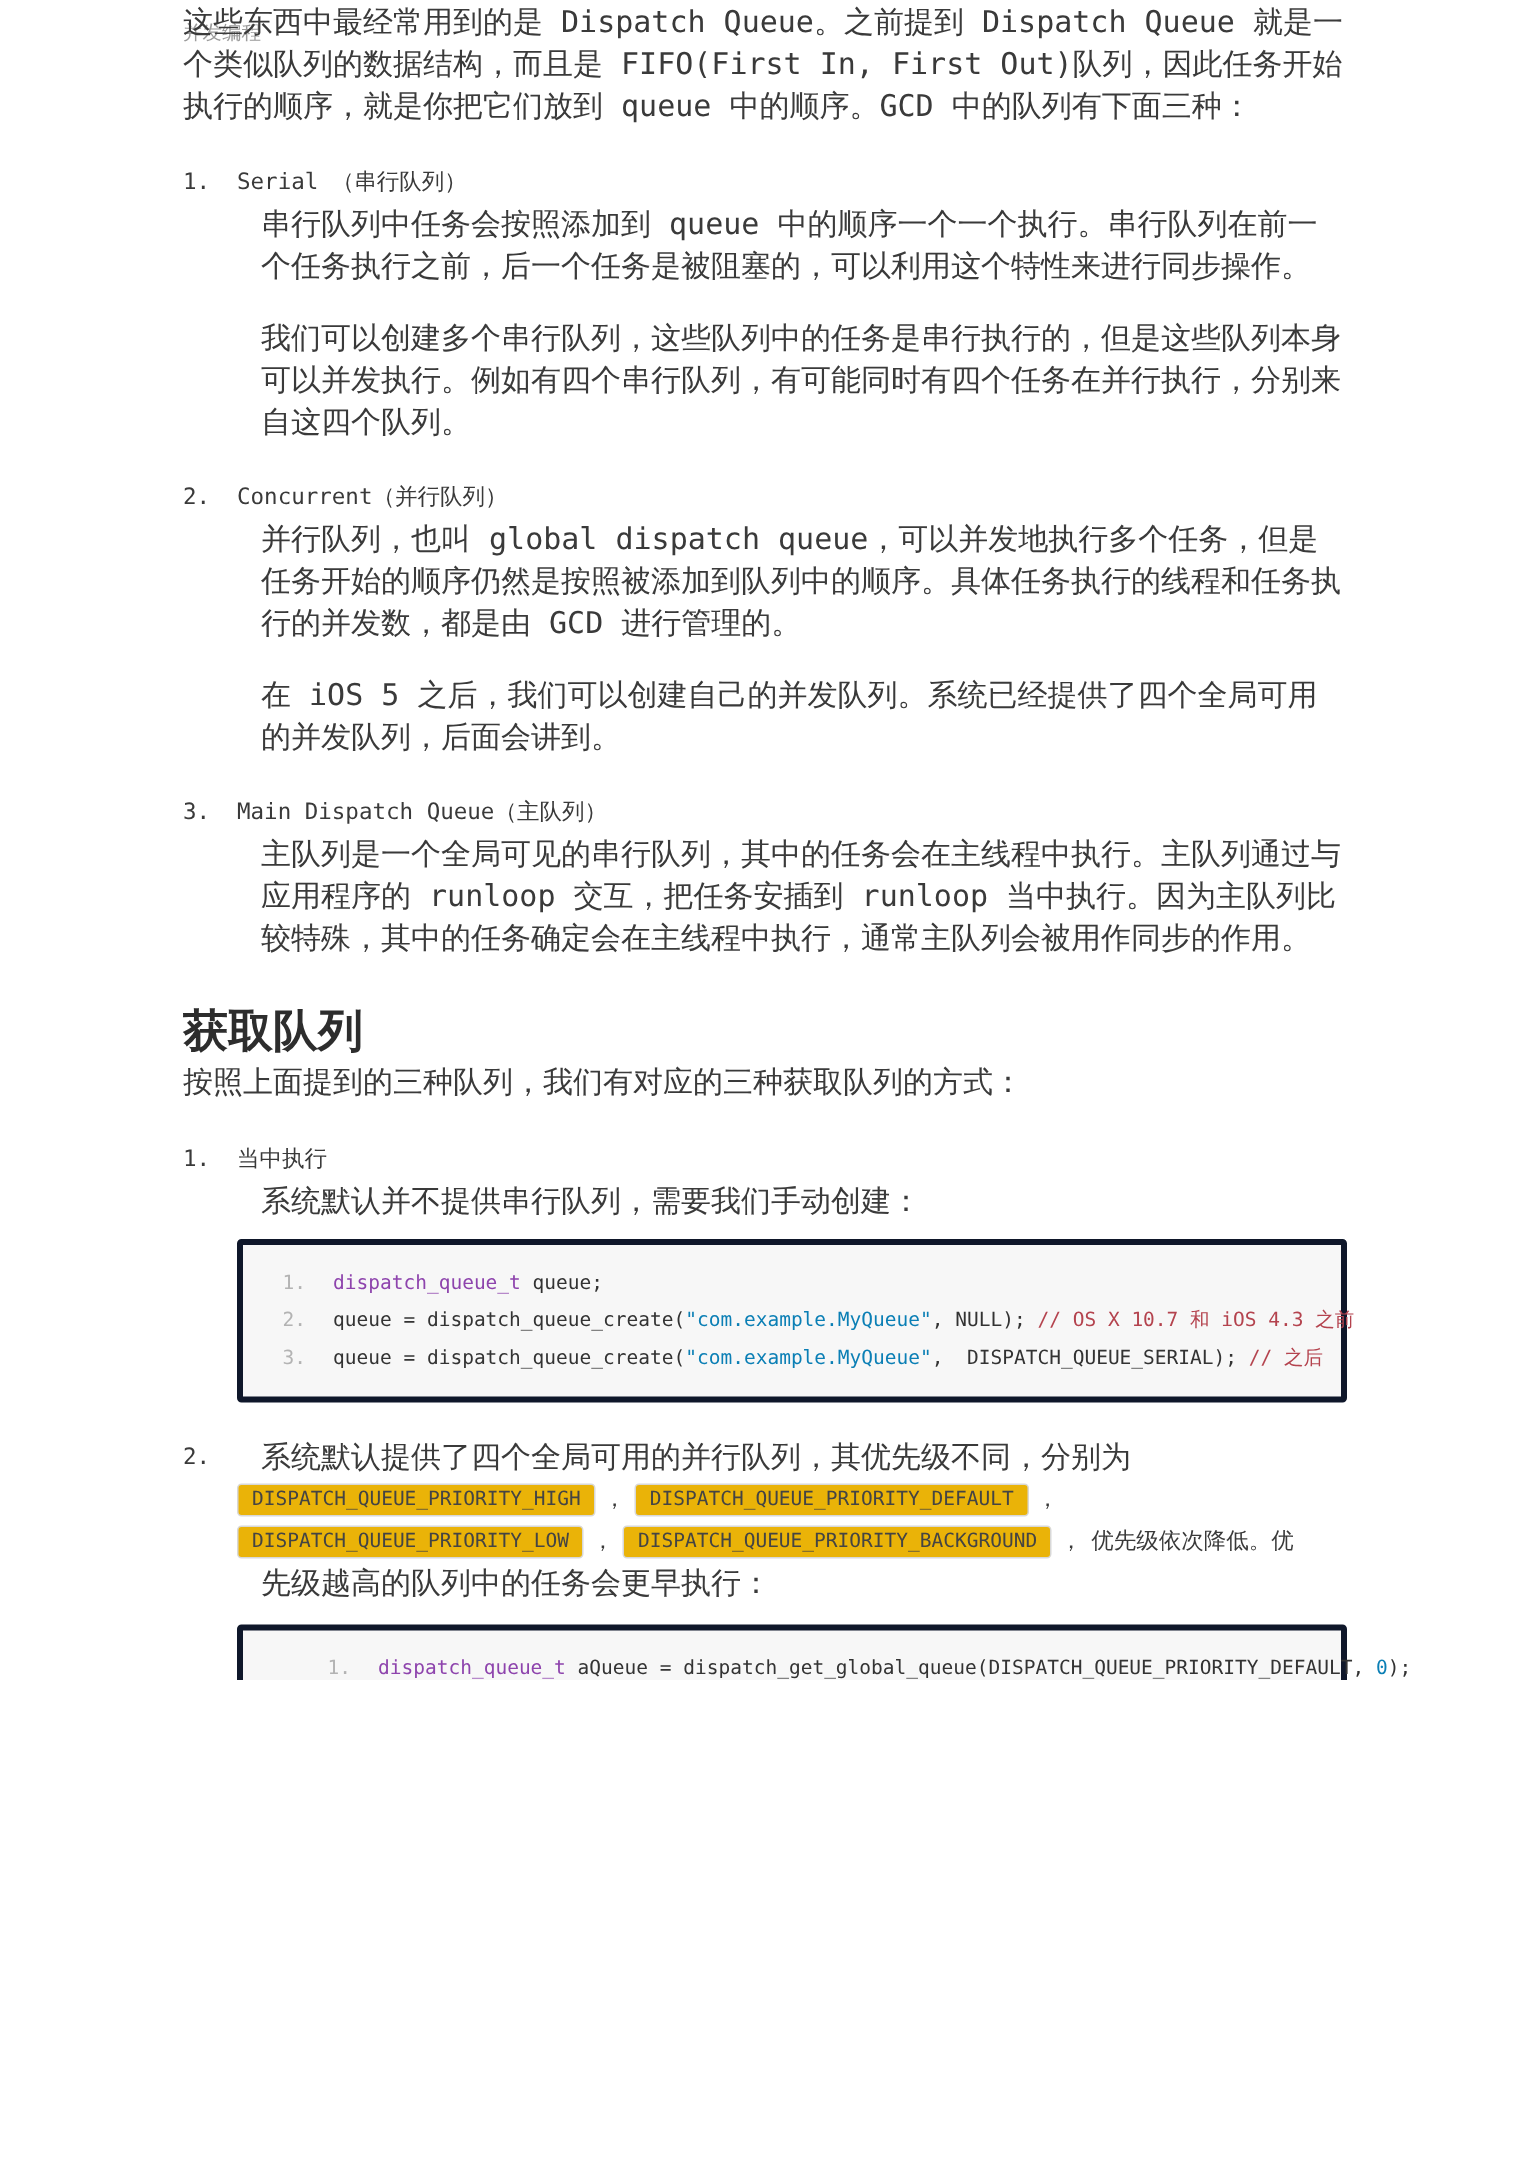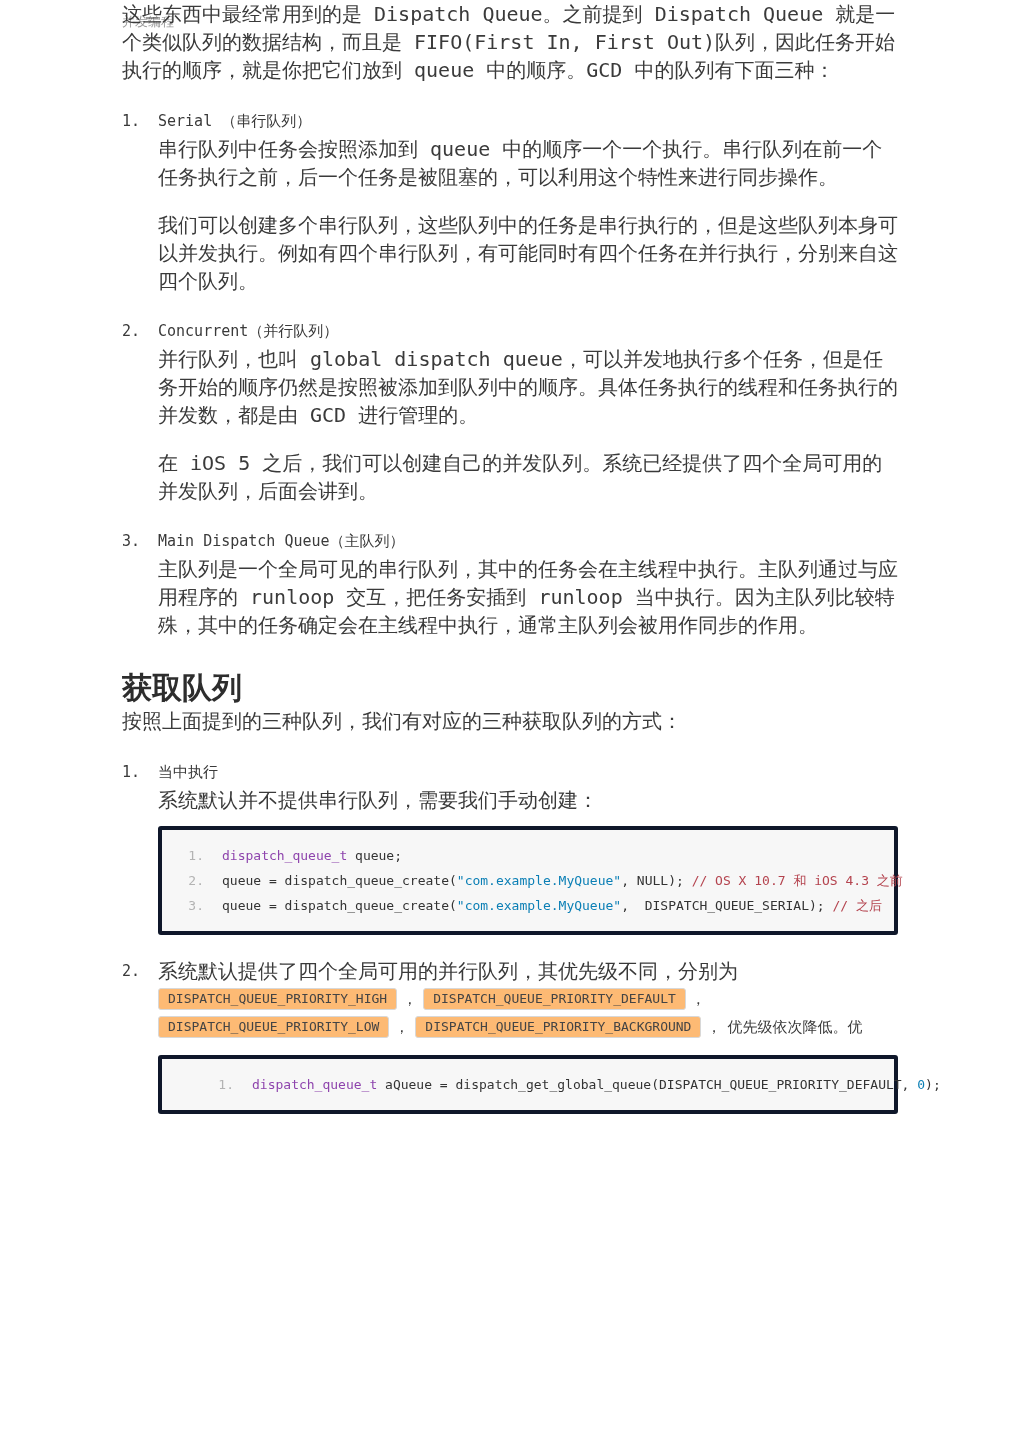--- a/index.html
+++ b/index.html
@@ -12,42 +12,42 @@
   .page { position:relative; width:1019px; height:1120px; overflow:hidden; background:#fff; }
   .doc-header { position:absolute; top:13px; left:122px; font-size:13px; color:#9b9b9b; }
   .content { position:absolute; top:0; left:122px; width:776px; }
   p.para { margin:0; font-size:20px; line-height:28px; }
   .intro { margin-top:112px; }
   ol.qlist { list-style:none; margin:23px 0 0 0; padding:0; font-size:15px; line-height:28px; }
   ol.qlist > li { position:relative; padding-left:36px; margin-top:22px; }
   ol.qlist > li:first-child { margin-top:0; }
   .num { position:absolute; left:0; top:0; }
   .item-title { display:block; }
-  ol.qlist p.para { margin-top:0; }
+  ol.qlist p.para { margin-top:0;margin-left:16px; }
   ol.qlist p.para + p.para { margin-top:20px; }
   h2.section-heading {
     margin:30px 0 0 0; font-size:30px; line-height:38px; font-weight:bold; color:#2d2d2d;
     font-family:"Liberation Sans","DejaVu Sans",sans-serif;
   }
   .lead { margin-top:24px; }
   .code-block {
     margin-top:12px; background:#f7f7f7; border:4px solid #0f172a; border-radius:3px;
     padding:13px 16px 13px 12px;
   }
   .code-line { font-size:13px; line-height:25px; white-space:pre; color:#333333; }
   .line-num { display:inline-block; width:30px; text-align:right; color:#b3b3b3; margin-right:18px; }
   .tok-plain   { color:#333333; }
   .tok-type    { color:#8e44ad; }
   .tok-string  { color:#0b7fb5; }
   .tok-number  { color:#0b7fb5; }
   .tok-comment { color:#b4434e; }
   .badge-lines { margin-top:0; }
   .badge-line { font-size:15px; line-height:28px; }
   .badge {
-    display:inline-block; background:#fdba74; border:1px solid #d8d8d8; border-radius:3px;
+    display:inline-block; background:#eab308; border:1px solid #d8d8d8; border-radius:3px;
     padding:0 9px; font-size:13px; line-height:20px; color:#444444; margin-right:5px;
     vertical-align:1px;
   }
   .badge-sep { margin-right:6px; }
   .cb2 { margin-top:14px;padding-left:42px; }
   .footer {
     position:absolute; top:1326px; left:122px; width:776px;
     display:flex; justify-content:space-between; align-items:baseline;
     font-size:13px; color:#8a8a8a;
     font-family:"Liberation Sans","DejaVu Sans",sans-serif;
@@ -101,20 +101,21 @@
             <div class="code-line"><span class="line-num">3.</span><span class="tok-plain">queue = dispatch_queue_create(</span><span class="tok-string">"com.example.MyQueue"</span><span class="tok-plain">,  DISPATCH_QUEUE_SERIAL); </span><span class="tok-comment">// 之后</span></div>
           </div>
       </li>
       <li>
         <span class="num">2.</span>
         <p class="para">系统默认提供了四个全局可用的并行队列，其优先级不同，分别为</p>
         <div class="badge-lines">
             <div class="badge-line"><code class="badge">DISPATCH_QUEUE_PRIORITY_HIGH</code><span class="badge-sep">，</span><code class="badge">DISPATCH_QUEUE_PRIORITY_DEFAULT</code><span class="badge-sep">，</span></div>
             <div class="badge-line"><code class="badge">DISPATCH_QUEUE_PRIORITY_LOW</code><span class="badge-sep">，</span><code class="badge">DISPATCH_QUEUE_PRIORITY_BACKGROUND</code><span class="badge-sep">，</span><span>优先级依次降低。优</span></div>
           </div>
+        <p class="para">先级越高的队列中的任务会更早执行：</p>
         <div class="code-block cb2">
             <div class="code-line"><span class="line-num">1.</span><span class="tok-type">dispatch_queue_t</span><span class="tok-plain"> aQueue = dispatch_get_global_queue(DISPATCH_QUEUE_PRIORITY_DEFAULT, </span><span class="tok-number">0</span><span class="tok-plain">);</span></div>
           </div>
       </li>
     </ol>
   </div>
 
   <div class="footer">
     <div>
       <span>本文档使用 </span><span class="brand">书栈(BookStack.CN)</span><span> 构建</span>

